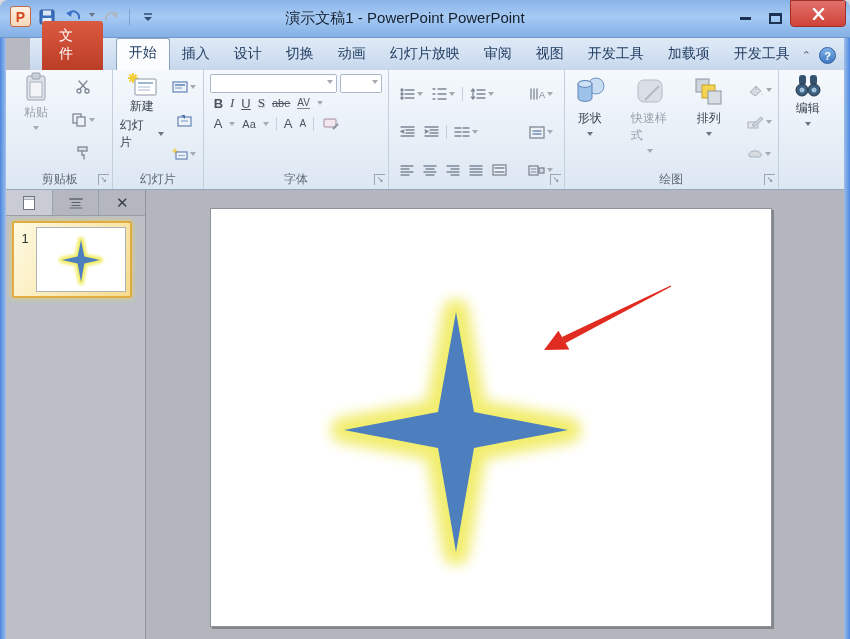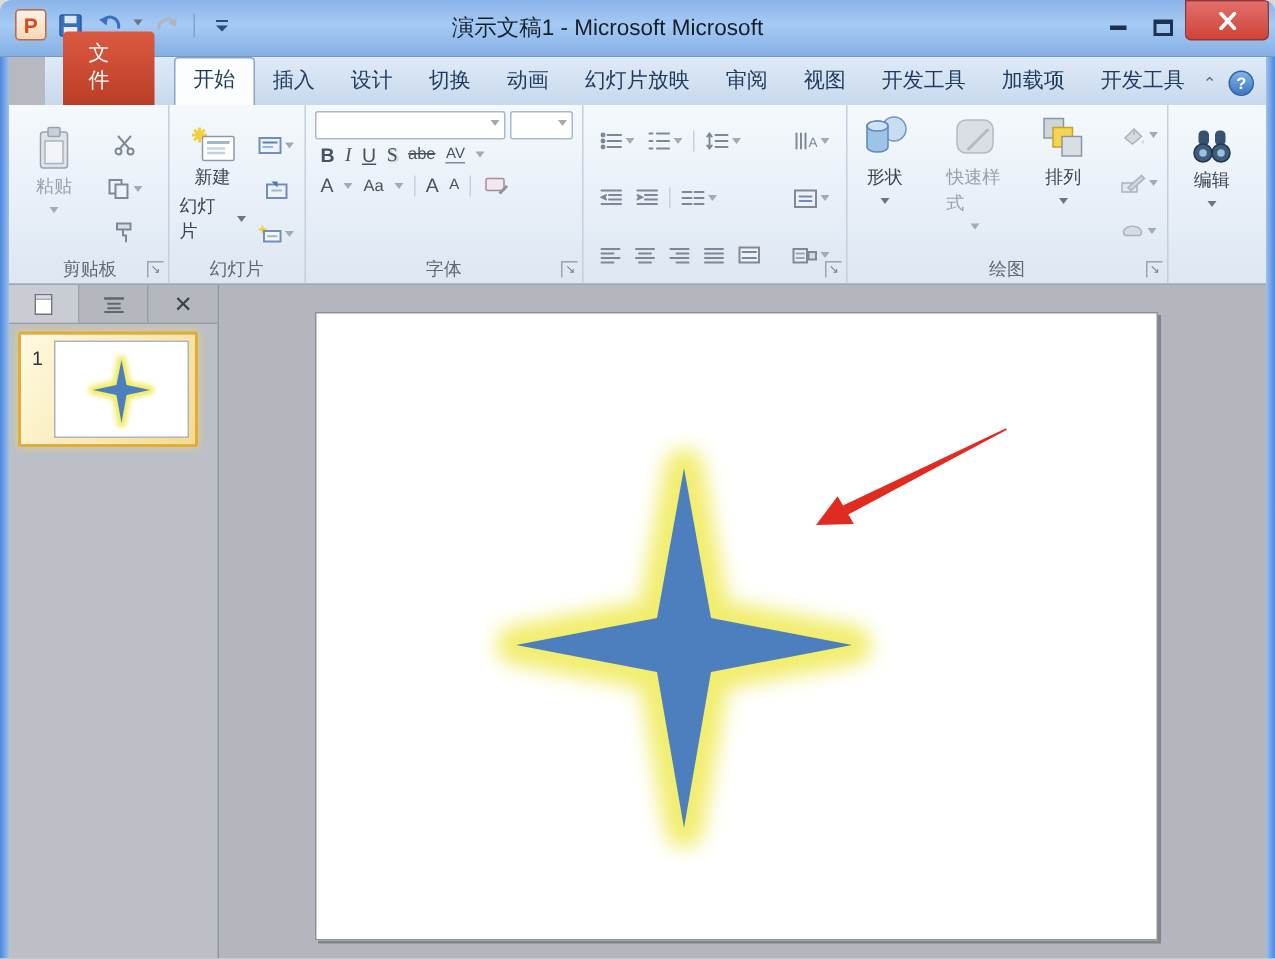--- a/index.html
+++ b/index.html
@@ -34,21 +34,21 @@
     border-radius:3px 3px 0 0;padding:5px 12px 8px;}
   .tabrow-right{margin-left:auto;display:flex;align-items:center;gap:8px;padding:0 8px 6px 0;}
   .chev{color:#5c6b7c;font-size:11px;}
   .helpbtn{width:17px;height:17px;border-radius:50%;background:linear-gradient(#7fb2e8,#3f78c2);
     color:#fff;font-size:11px;font-weight:bold;display:flex;align-items:center;justify-content:center;
     border:1px solid #2d5e9e;}
   
   .ribbon{position:absolute;top:70px;left:6px;right:6px;height:120px;display:flex;
     background:linear-gradient(#f5f9fd,#e8eff7 55%,#dde7f2);border-bottom:1px solid #96a7ba;padding:0 2px;}
   .group{display:flex;flex-direction:column;border-right:1px solid #c4cfdd;position:relative;}
-  .gc{flex:1;display:flex;padding:12px 3px 0;}
+  .gc{flex:1;display:flex;padding:0 3px 0;}
   .glabel{height:19px;display:flex;align-items:center;justify-content:center;
     font-size:12px;color:#5d6975;}
   .launcher{position:absolute;right:3px;bottom:4px;width:11px;height:11px;font-size:8px;
     color:#77828f;line-height:9px;text-align:center;border-left:1px solid #9aa5b2;border-top:1px solid #9aa5b2;}
   .bigbtn{display:flex;flex-direction:column;align-items:center;justify-content:flex-start;
     gap:2px;padding:2px 4px;font-size:12px;color:#3c4450;border-radius:3px;}
   .dis{color:#9aa1ab;}
   .col{display:flex;flex-direction:column;justify-content:space-around;align-items:center;}
   .sbtn{display:flex;align-items:center;justify-content:center;gap:2px;padding:1px 2px;}
   .caret{display:inline-block;width:0;height:0;border:3px solid transparent;
@@ -115,21 +115,21 @@
           </svg>
       </div>
       <div class="qsep"></div>
       <div class="qbtn">
         <svg width="10" height="10" viewBox="0 0 10 10">
             <line x1="1" y1="2" x2="9" y2="2" stroke="#2e4d72" stroke-width="1.4"></line>
             <polygon points="1,5 9,5 5,9" fill="#2e4d72"></polygon>
           </svg>
       </div>
     </div>
-    <div class="title-text">演示文稿1 - Microsoft Microsoft</div>
+    <div class="title-text">演示文稿1 - PowerPoint PowerPoint</div>
     <div class="winctrls">
       <div class="wbtn" style="margin-top:6px">
         <div style="width:11px;height:3px;background:#1c3252"></div>
       </div>
       <div class="wbtn" style="margin-top:6px">
         <div style="width:13px;height:11px;border:2px solid #1c3252;border-top-width:3px"></div>
       </div>
       <div class="closebtn">
         <svg width="13" height="12" viewBox="0 0 13 12">
             <path d="M2,1 L11,11 M11,1 L2,11" stroke="#ffffff" stroke-width="2.4" stroke-linecap="round"></path>

